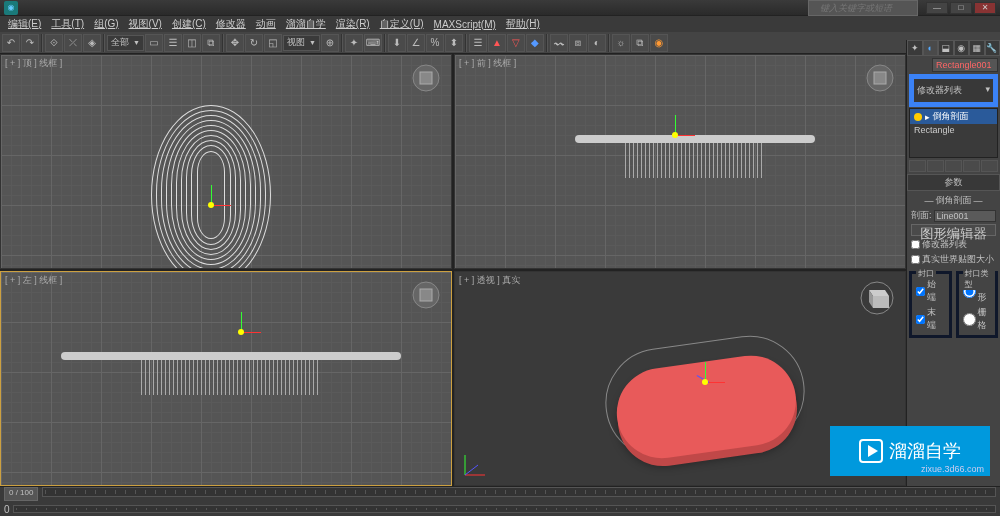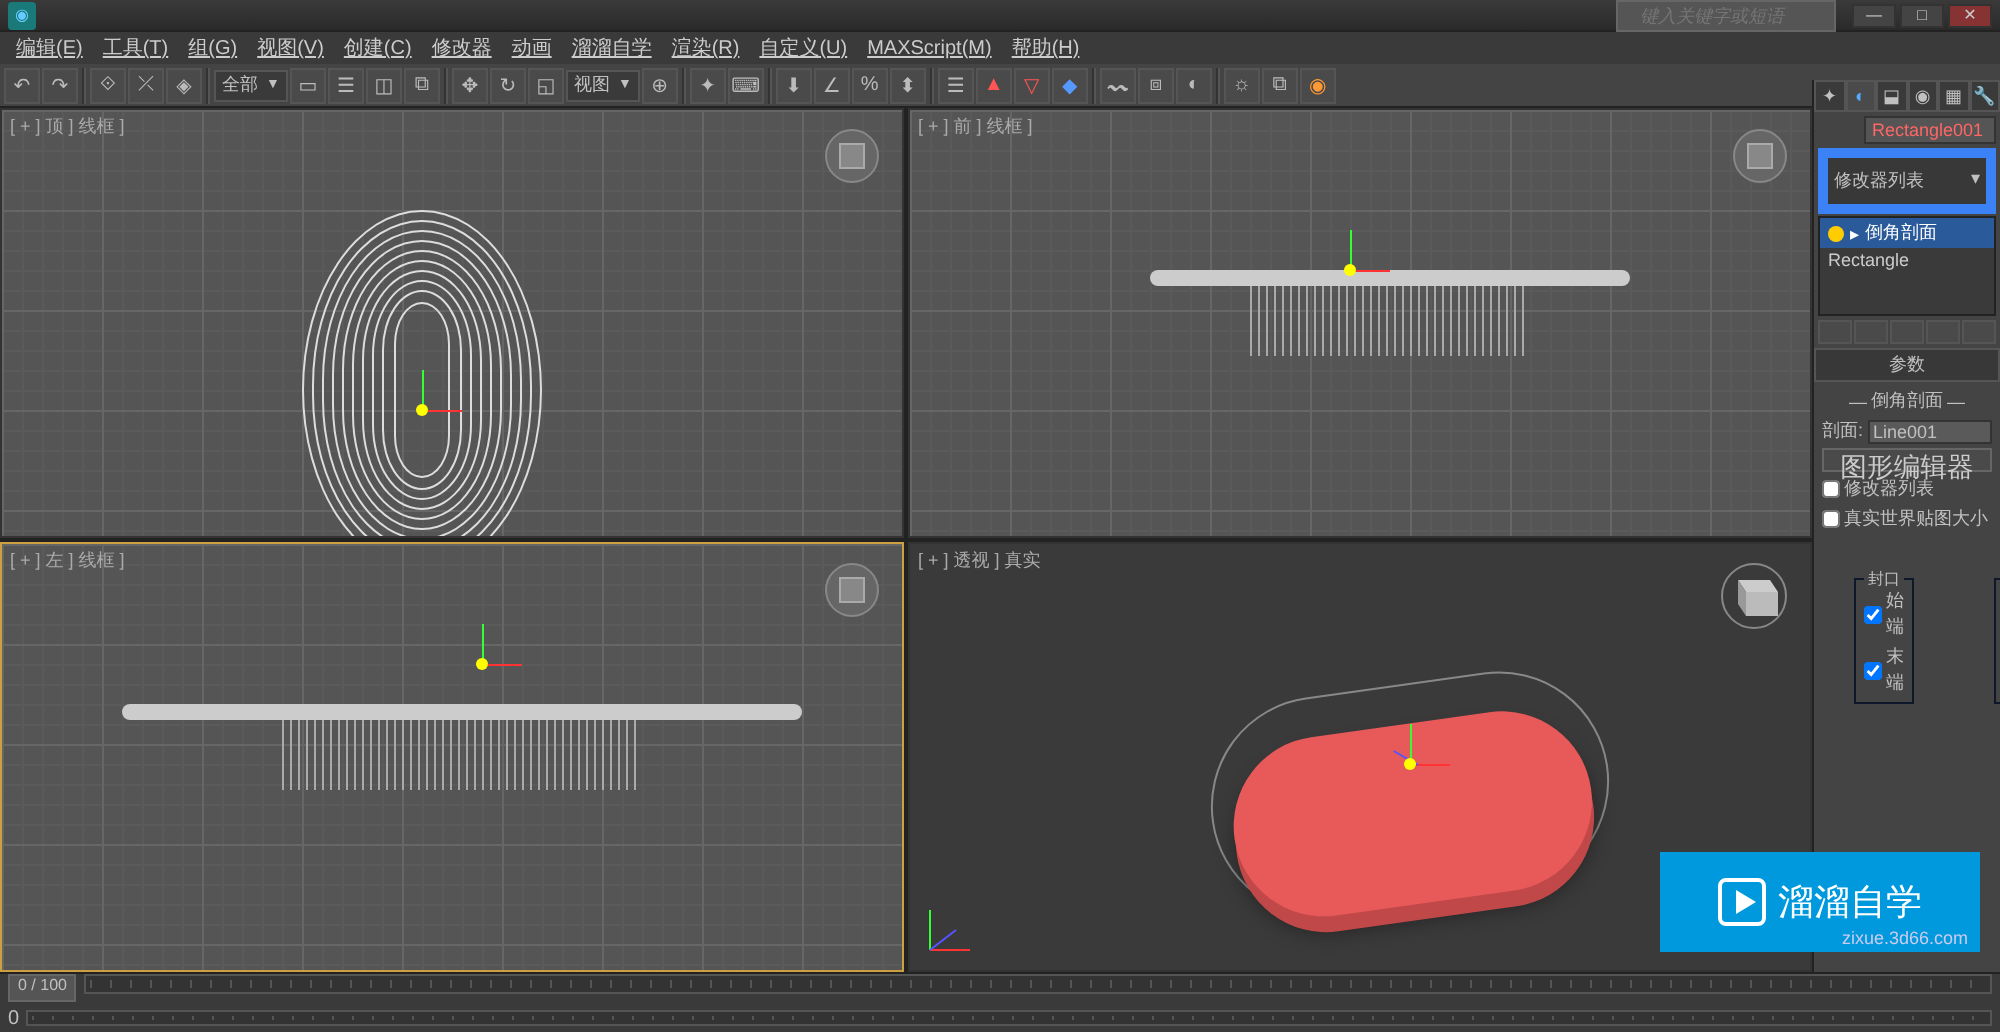--- a/index.html
+++ b/index.html
@@ -71,21 +71,21 @@
   .rp-list-item { padding: 1px 4px; color: #ccc; display: flex; align-items: center; gap: 3px; }
   .rp-list-item.sel { background: #2a5a9a; color: #fff; }
   .bulb { width: 8px; height: 8px; background: #ffcc00; border-radius: 50%; display: inline-block; }
   .rp-btns { display: flex; gap: 1px; margin: 2px; }
   .rp-btns .b { flex: 1; height: 12px; background: #4a4a4a; border: 1px solid #555; }
   .rp-section { margin: 2px; }
   .rp-title { background: #383838; text-align: center; padding: 1px; border: 1px solid #555; }
   .rp-row { display: flex; align-items: center; gap: 2px; padding: 1px 2px; }
   .rp-row input[type=checkbox] { width: 9px; height: 9px; }
   .rp-input { flex: 1; background: #5a5a5a; border: 1px solid #333; height: 12px; padding: 0 2px; }
-  .rp-group { border: 1px solid #0f172a; margin: 20px; padding: 3px 2px 2px; position: relative; }
+  .rp-group { border: 3px solid #0f172a; margin: 2px; padding: 3px 2px 2px; position: relative; }
   .rp-group-label { position: absolute; top: -6px; left: 4px; background: #444; padding: 0 2px; font-size: 8px; }
   
   
   .bottom { position: absolute; bottom: 0; left: 0; right: 0; height: 30px; background: #3a3a3a; border-top: 1px solid #222; }
   .timeline { height: 14px; display: flex; padding: 0 4px; gap: 4px; }
   .slider { flex: 1; height: 10px; background: #333; border: 1px solid #555; position: relative; }
   .slider-track { position: absolute; inset: 2px; background: repeating-linear-gradient(90deg, #555 0, #555 1px, transparent 1px, transparent 10px); }
   .frame-ind { background: #555; border: 1px solid #666; padding: 0 4px; font-size: 8px; }
   .status { height: 16px; display: flex; align-items: center; padding: 0 4px; gap: 3px; }
   

